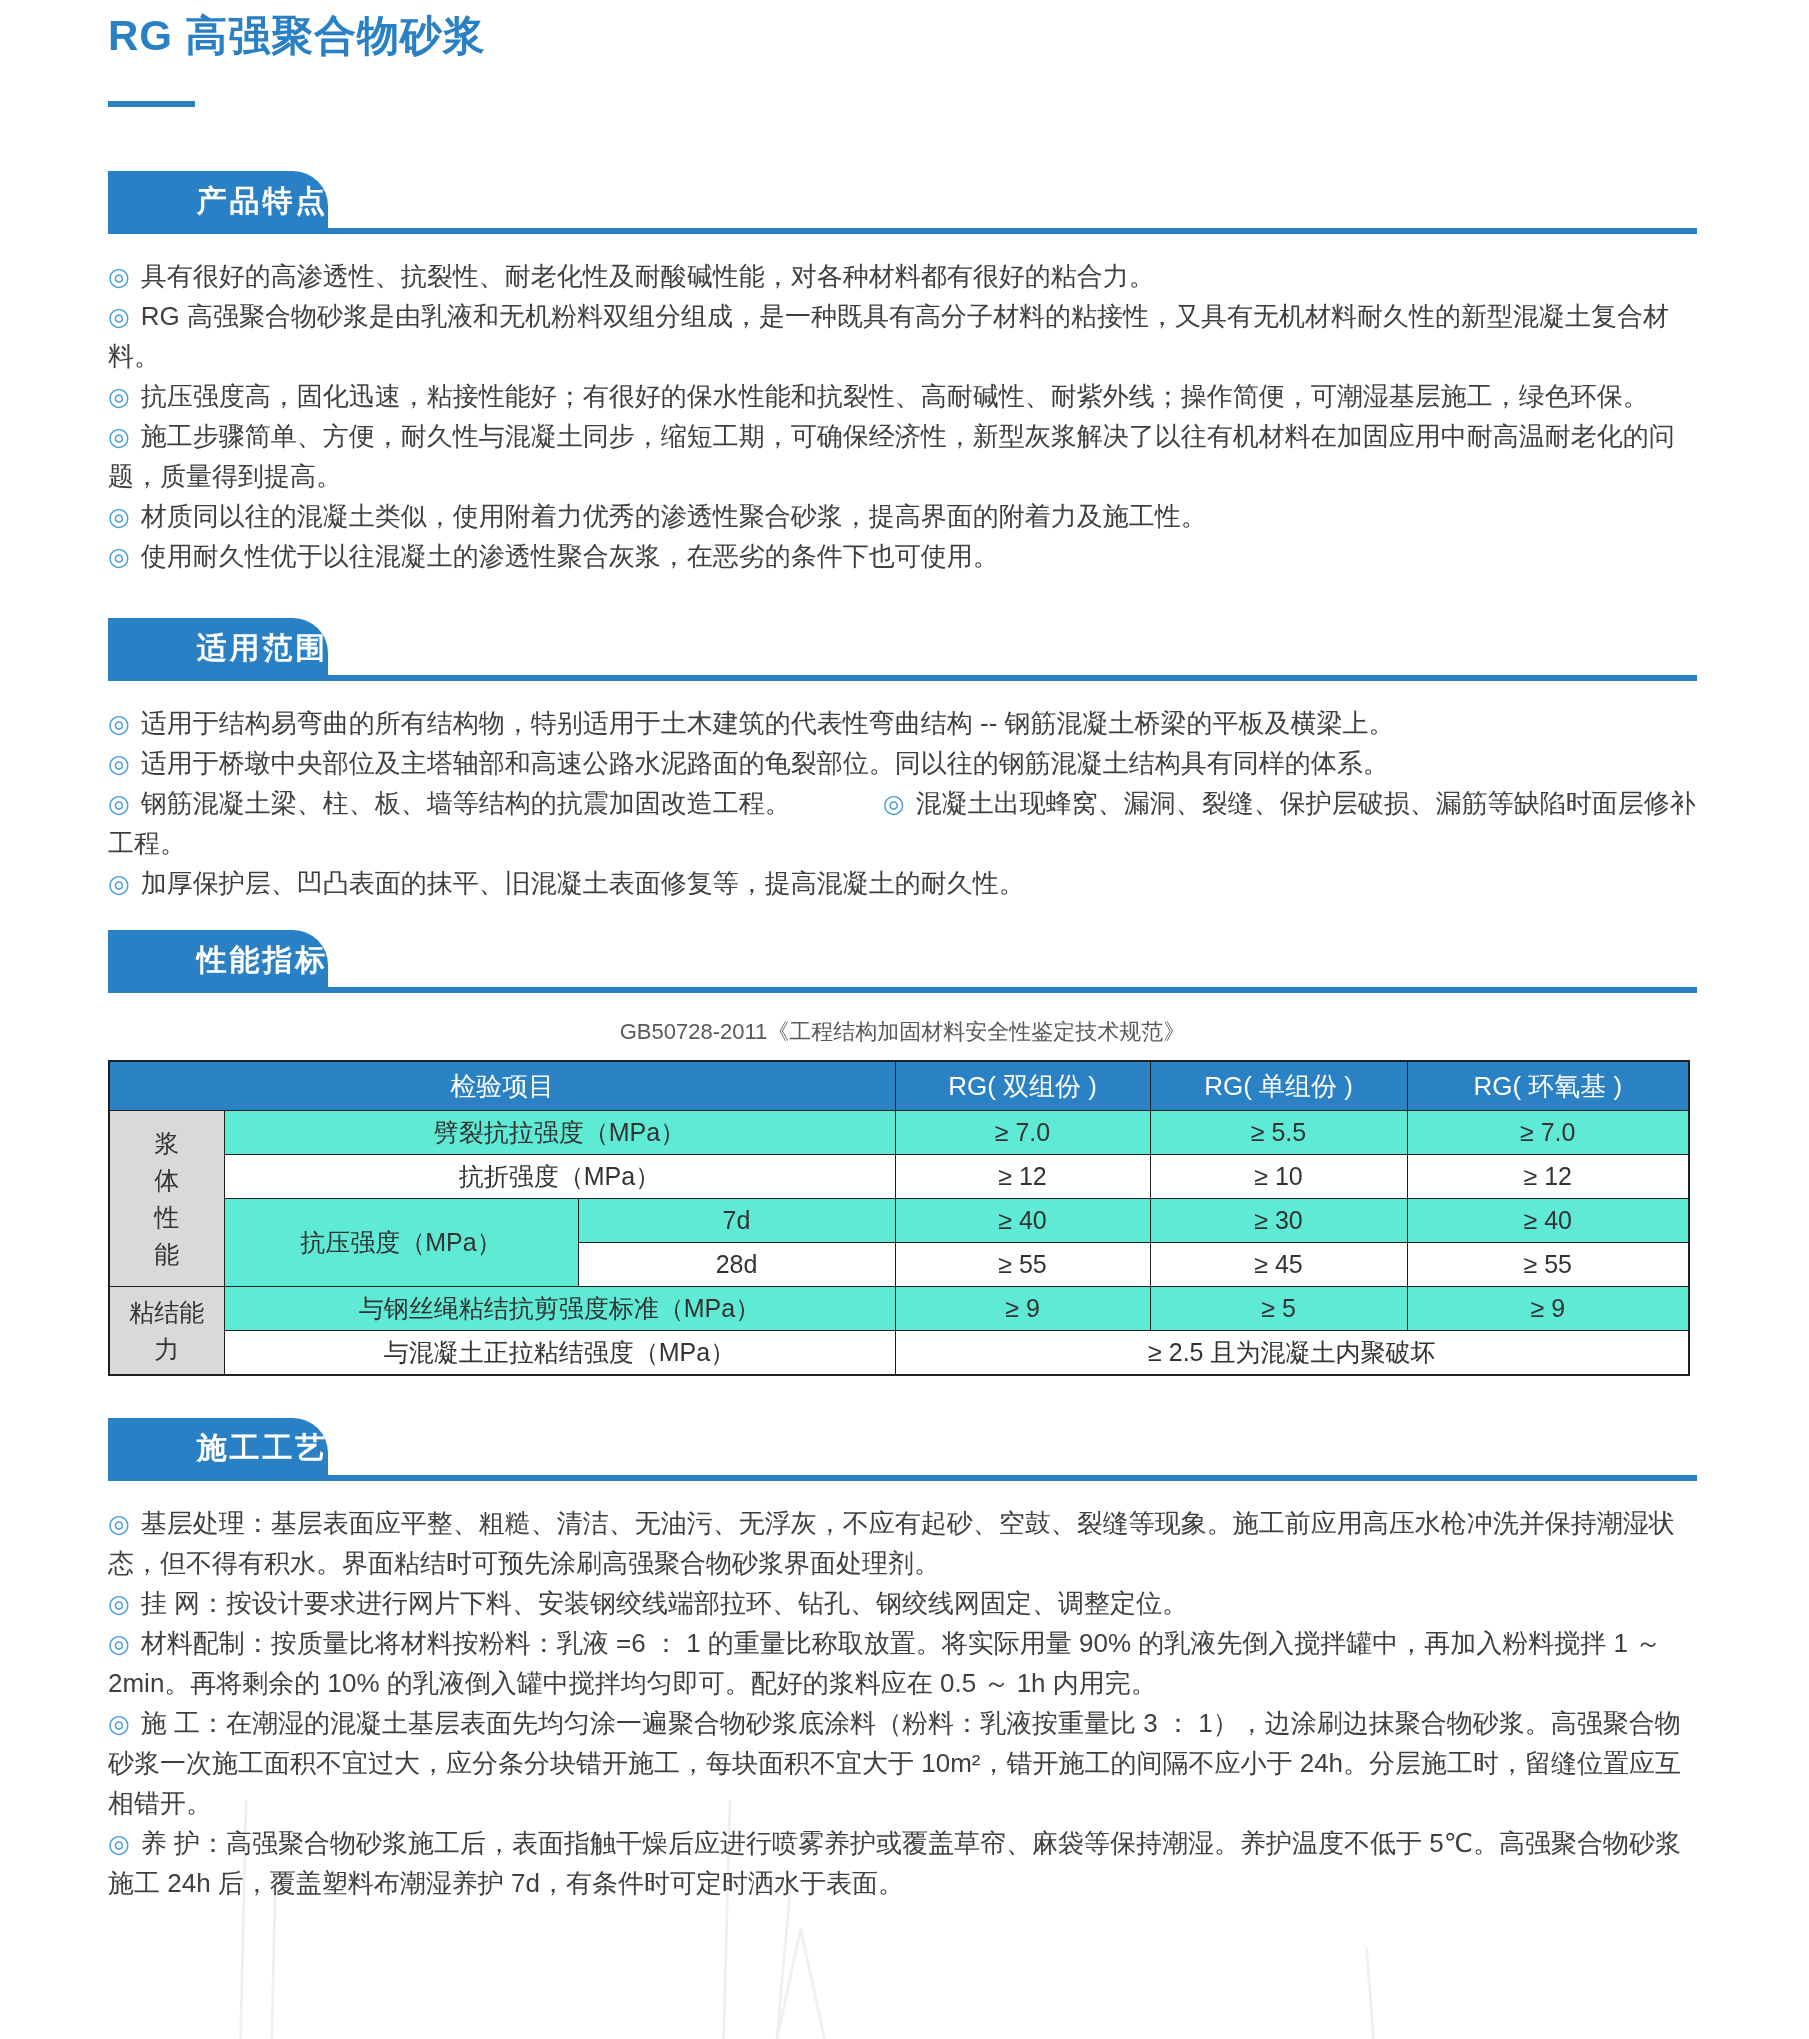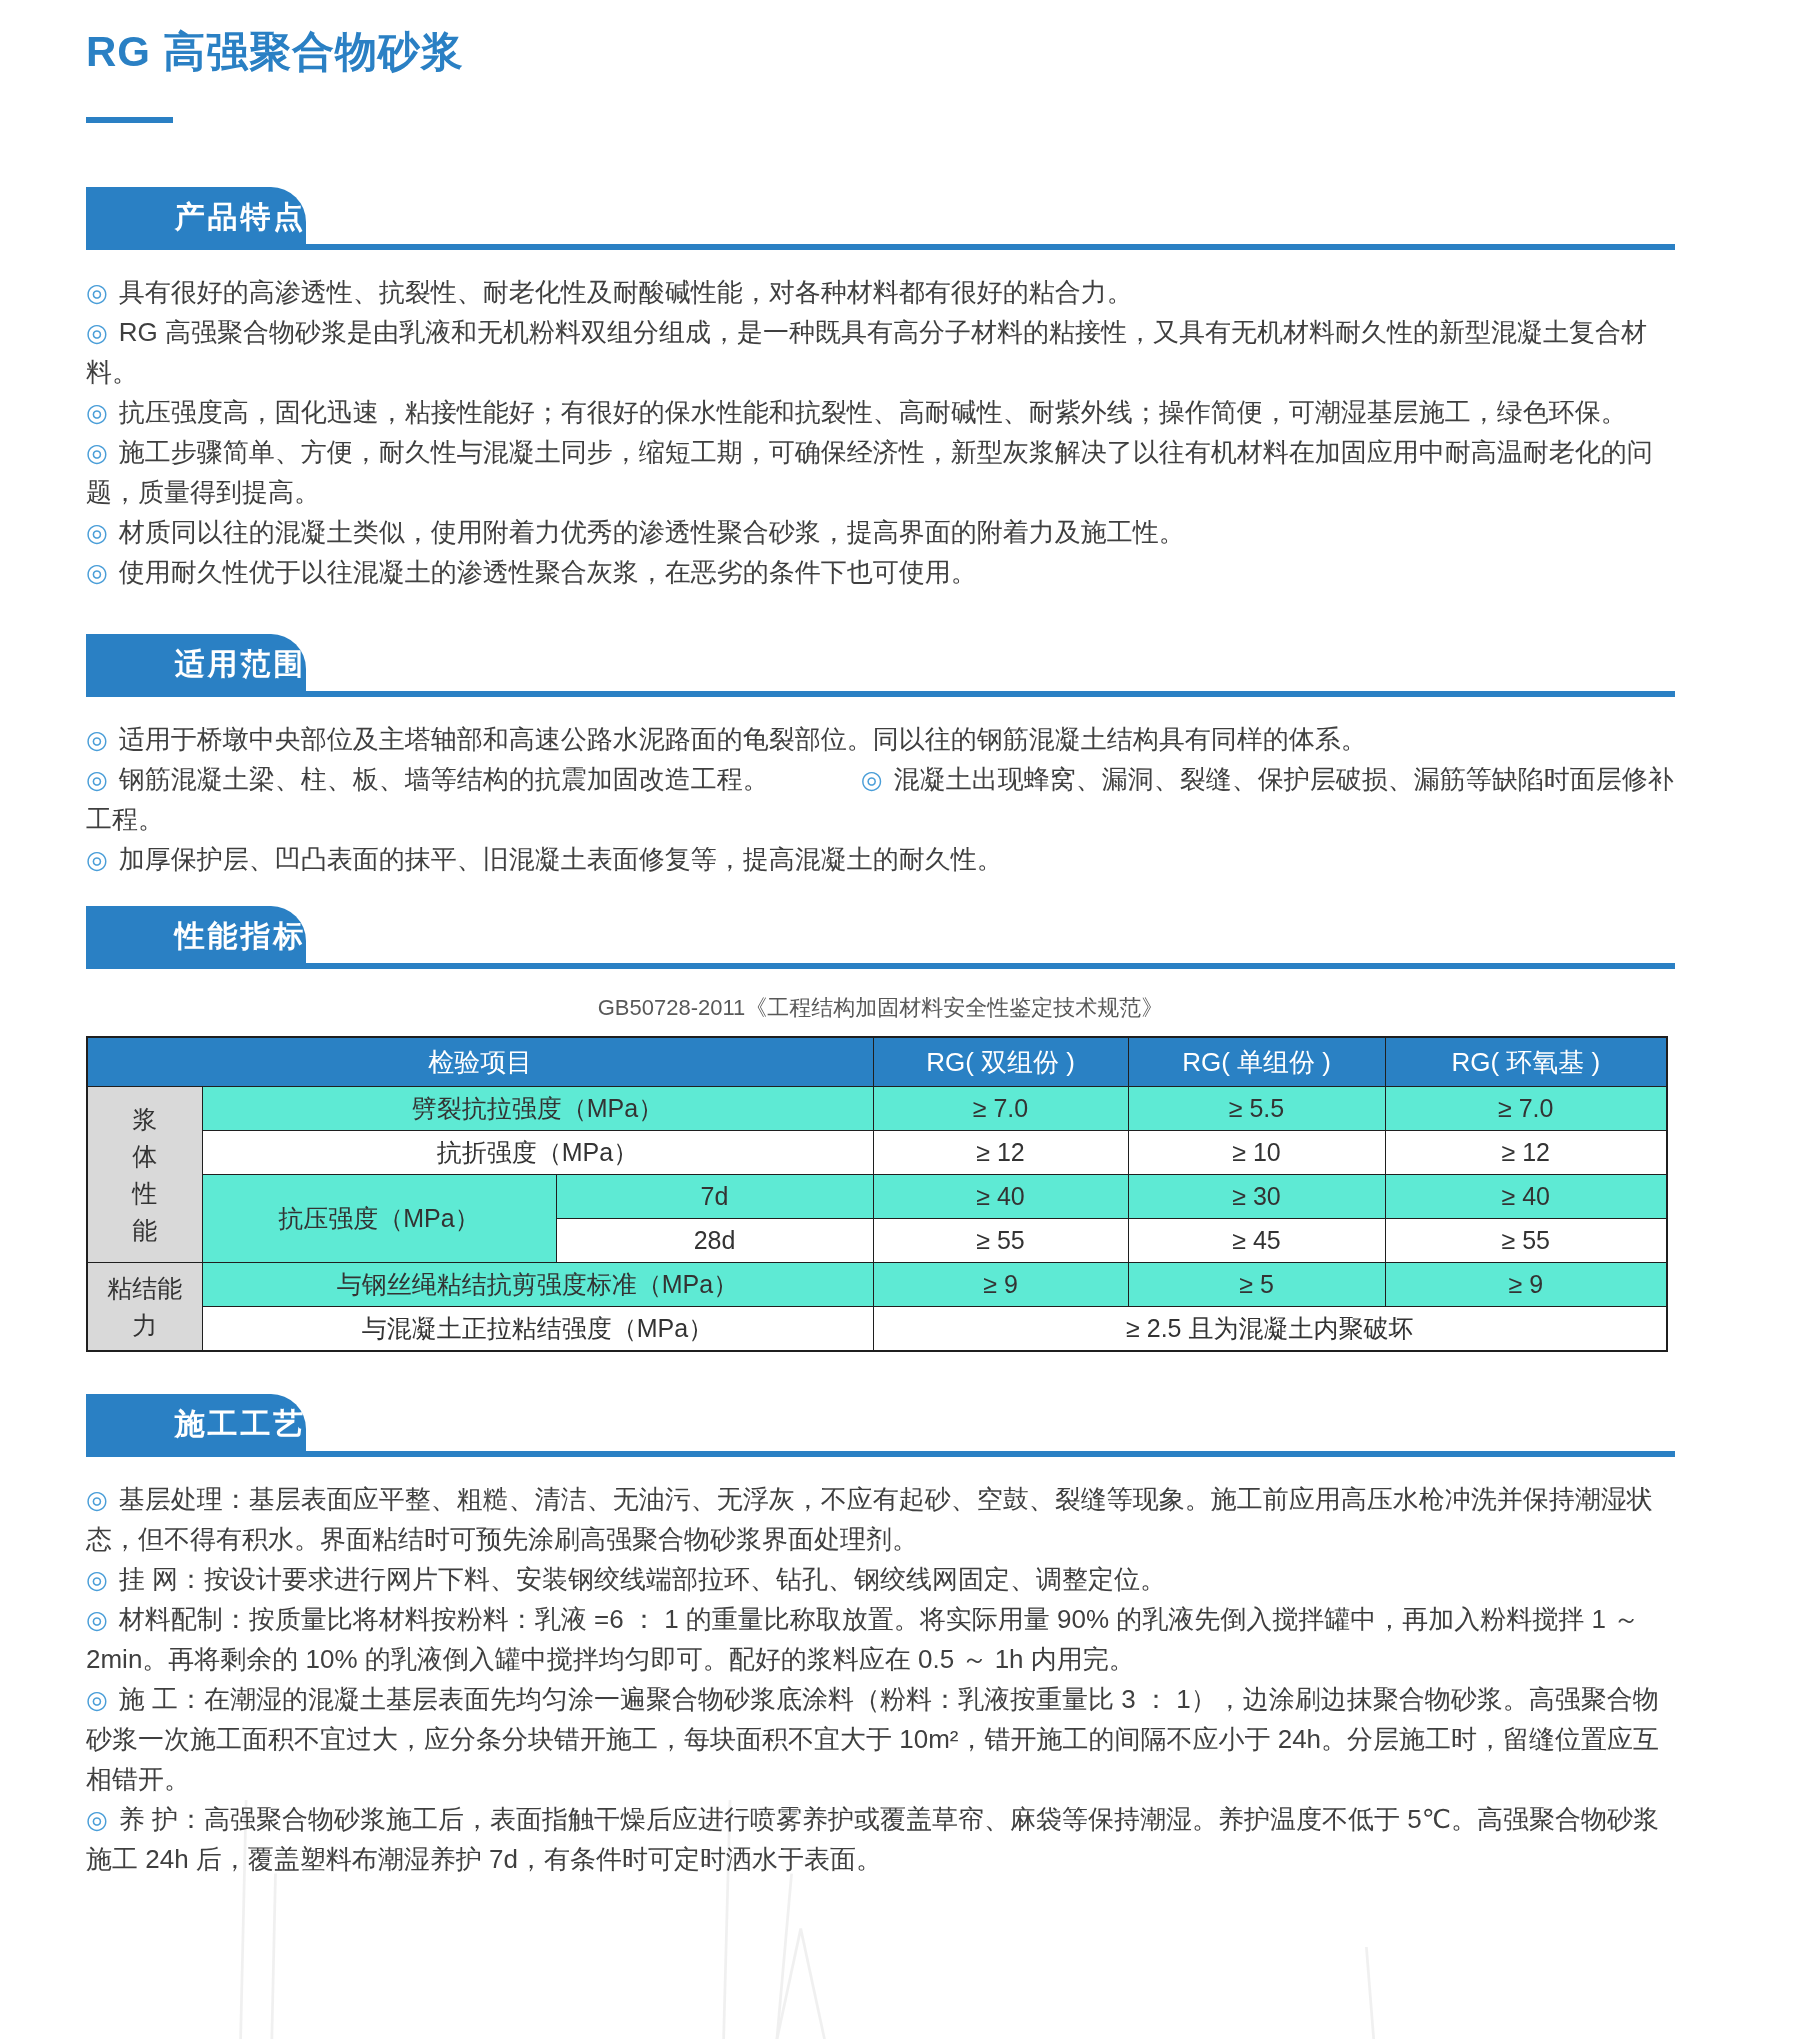--- a/index.html
+++ b/index.html
@@ -1,21 +1,21 @@
 <!DOCTYPE html>
 <html style="font-size:14.7px"><head>
 <meta charset="utf-8">
 <style>
   html,body{margin:0;padding:0;}
   body{
     width:1809px;height:2040px;background:#ffffff;position:relative;overflow:hidden;
     font-family:"Liberation Sans","DejaVu Sans",sans-serif;
     color:#3f3f3f;
   }
-  .content{position:relative;width:1589px;margin-left:86px;padding-top:24px;}
+  .content{position:relative;width:1589px;margin-left:108px;padding-top:8px;}
 
   
   .page-title{font-size:42px;font-weight:bold;color:#2a80c4;margin:0;letter-spacing:0.9px;}
   .title-rule{width:87px;height:6.4px;background:#2a80c4;margin-top:37px;}
 
   
   .section-head{border-bottom:6.4px solid #2a80c4;line-height:0;}
   .badge{
     display:inline-block;width:220px;padding:13.8px 0 12px 0;background:#2a80c4;
     color:#ffffff;font-size:30px;font-weight:bold;letter-spacing:2.8px;text-align:right;
@@ -76,20 +76,21 @@
     <div class="bitem"><span class="marker">◎</span><span>抗压强度高，固化迅速，粘接性能好；有很好的保水性能和抗裂性、高耐碱性、耐紫外线；操作简便，可潮湿基层施工，绿色环保。</span></div>
     <div class="bitem"><span class="marker">◎</span><span>施工步骤简单、方便，耐久性与混凝土同步，缩短工期，可确保经济性，新型灰浆解决了以往有机材料在加固应用中耐高温耐老化的问题，质量得到提高。</span></div>
     <div class="bitem"><span class="marker">◎</span><span>材质同以往的混凝土类似，使用附着力优秀的渗透性聚合砂浆，提高界面的附着力及施工性。</span></div>
     <div class="bitem"><span class="marker">◎</span><span>使用耐久性优于以往混凝土的渗透性聚合灰浆，在恶劣的条件下也可使用。</span></div>
   </div>
 
   <div class="section-head mt-scope">
     <span class="badge">适用范围</span>
   </div>
   <div class="blist mt-list">
+    <div class="bitem"><span class="marker">◎</span><span>适用于结构易弯曲的所有结构物，特别适用于土木建筑的代表性弯曲结构 -- 钢筋混凝土桥梁的平板及横梁上。</span></div>
     <div class="bitem"><span class="marker">◎</span><span>适用于桥墩中央部位及主塔轴部和高速公路水泥路面的龟裂部位。同以往的钢筋混凝土结构具有同样的体系。</span></div>
     <div class="bitem">
       <span class="marker">◎</span><span>钢筋混凝土梁、柱、板、墙等结构的抗震加固改造工程。</span><span class="marker second">◎</span><span>混凝土出现蜂窝、漏洞、裂缝、保护层破损、漏筋等缺陷时面层修补工程。</span>
     </div>
     <div class="bitem"><span class="marker">◎</span><span>加厚保护层、凹凸表面的抹平、旧混凝土表面修复等，提高混凝土的耐久性。</span></div>
   </div>
 
   <div class="section-head mt-perf">
     <span class="badge">性能指标</span>
   </div>

